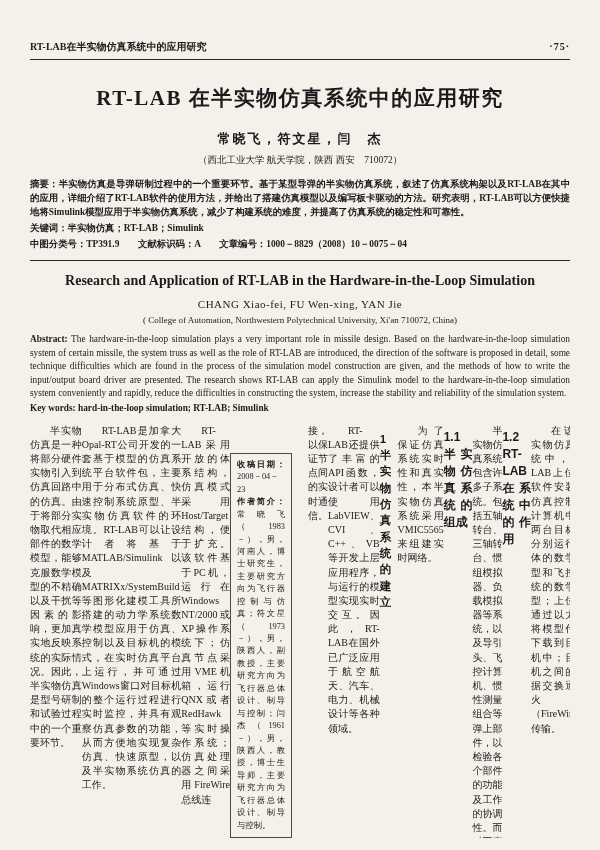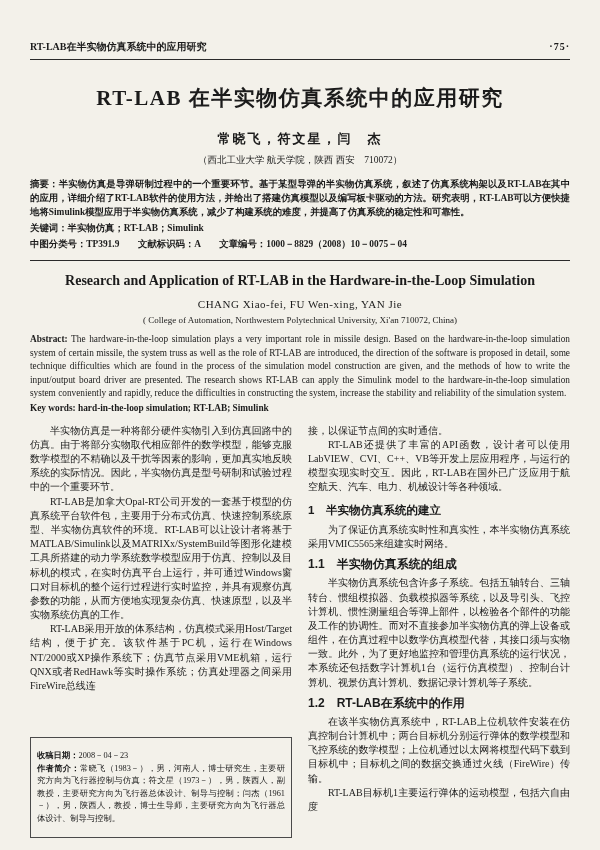--- a/index.html
+++ b/index.html
@@ -38,38 +38,38 @@
   .authors-en { text-align:center; font-size:11px; margin-top:9px; letter-spacing:.5px; }
   .affil-en { text-align:center; font-size:9px; margin-top:5px; }
   .abstract-en { margin-top:8px; font-size:9.3px; line-height:1.45; text-align:justify; }
   .kw-en { margin-top:2px; font-size:9.3px; font-weight:bold; }
   .blabel { font-weight:bold; }
 
   .columns { display:flex; gap:16px; margin-top:11px; flex:1; min-height:0; overflow:hidden; }
   .col {
     width:262px; box-sizing:border-box;
     font-size:10px; line-height:1.42; text-align:justify;
-    display:flex; flex-direction:column;
+    display:flex; flex-direction:row;
   }
   .col p { margin:0; }
   .col p.indent { text-indent:2em; }
   .h-section {
     font-family:"Liberation Sans", sans-serif;
     font-size:11.5px; font-weight:bold;
     margin:7px 0 5px;
   }
   .h-sub {
     font-family:"Liberation Sans", sans-serif;
     font-size:12px; font-weight:bold;
     margin:5px 0 3px;
   }
   .footnote {
     margin-top:auto;
     border:1px solid #4a4a4a;
-    padding:12px 6px;
+    padding:5px 6px;
     font-size:8.3px; line-height:1.5; text-align:justify;
   }
   .footnote p { margin:0; text-indent:0 !important; }
 </style>
 </head>
 <body>
 
 <div class="page">
 
   <div class="header">

